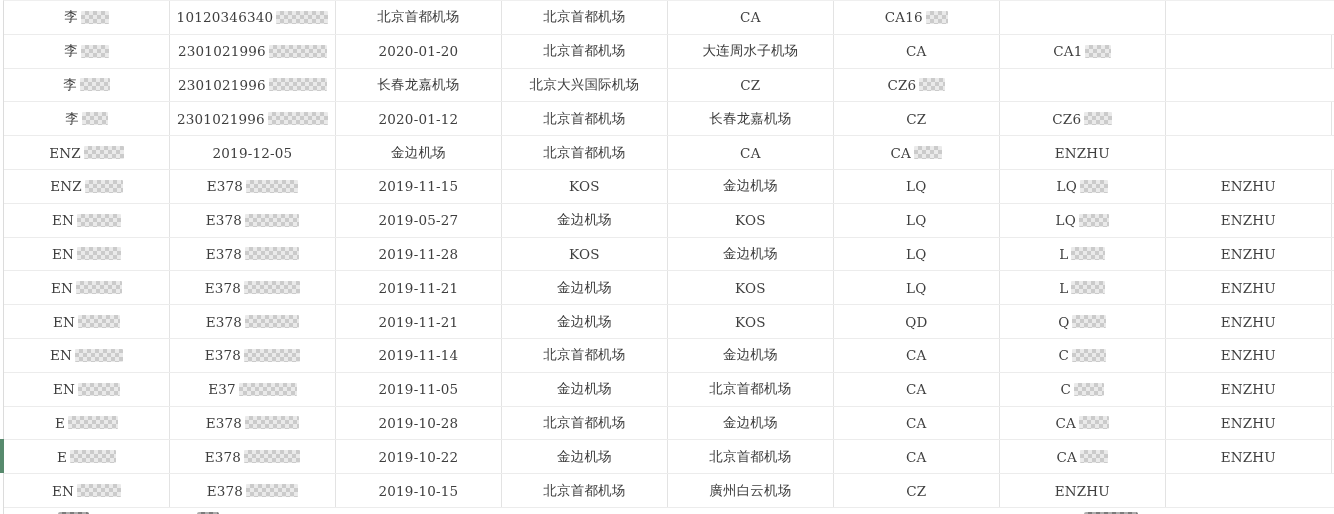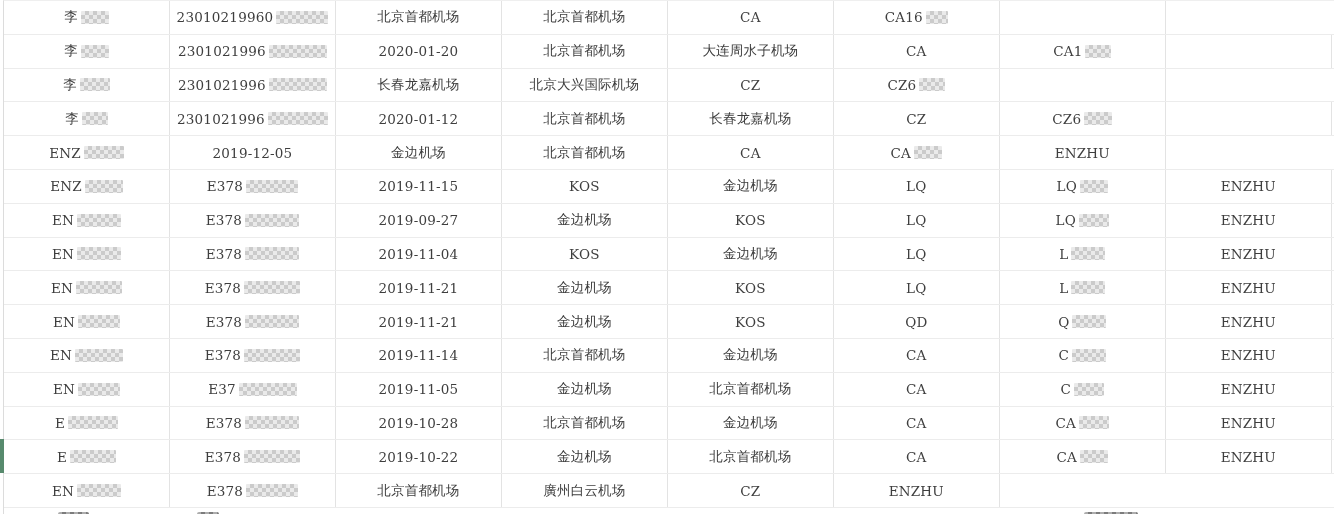--- a/index.html
+++ b/index.html
@@ -68,21 +68,21 @@
 <body>
 
 <div class="screen">
   <div class="grid">
       <div class="row">
     <div class="cell">
           <span>李</span>
           <span class="mosaic" style="width: 28px;"></span>
         </div>
     <div class="cell">
-          <span>23010219960</span>
+          <span>10120346340</span>
           <span class="mosaic" style="width: 52px;"></span>
         </div>
     <div class="cell">北京首都机场</div>
     <div class="cell">北京首都机场</div>
     <div class="cell">CA</div>
     <div class="cell">
           <span>CA16</span>
           <span class="mosaic" style="width: 22px;"></span>
         </div>
     <div class="cell"></div>
@@ -179,40 +179,40 @@
   </div>
       <div class="row">
     <div class="cell">
           <span>EN</span>
           <span class="mosaic" style="width: 44px;"></span>
         </div>
     <div class="cell">
           <span>E378</span>
           <span class="mosaic" style="width: 54px;"></span>
         </div>
-    <div class="cell">2019-09-27</div>
+    <div class="cell">2019-05-27</div>
     <div class="cell">金边机场</div>
     <div class="cell">KOS</div>
     <div class="cell">LQ</div>
     <div class="cell">
           <span>LQ</span>
           <span class="mosaic" style="width: 30px;"></span>
         </div>
     <div class="cell">ENZHU</div>
   </div>
       <div class="row">
     <div class="cell">
           <span>EN</span>
           <span class="mosaic" style="width: 44px;"></span>
         </div>
     <div class="cell">
           <span>E378</span>
           <span class="mosaic" style="width: 54px;"></span>
         </div>
-    <div class="cell">2019-11-04</div>
+    <div class="cell">2019-11-28</div>
     <div class="cell">KOS</div>
     <div class="cell">金边机场</div>
     <div class="cell">LQ</div>
     <div class="cell">
           <span>L</span>
           <span class="mosaic" style="width: 34px;"></span>
         </div>
     <div class="cell">ENZHU</div>
   </div>
       <div class="row">
@@ -331,20 +331,21 @@
   </div>
       <div class="row">
     <div class="cell">
           <span>EN</span>
           <span class="mosaic" style="width: 44px;"></span>
         </div>
     <div class="cell">
           <span>E378</span>
           <span class="mosaic" style="width: 52px;"></span>
         </div>
+    <div class="cell">2019-10-15</div>
     <div class="cell">北京首都机场</div>
     <div class="cell">廣州白云机场</div>
     <div class="cell">CZ</div>
     <div class="cell">ENZHU</div>
   </div>
       <div class="row" style="position: relative;">
         <div class="blob" style="left: 54px; width: 31px; top: 4px;"></div>
         <div class="blob" style="left: 193px; width: 22px; top: 4px;"></div>
         <div class="blob" style="left: 1080px; width: 54px; top: 4px;"></div>
       </div>

